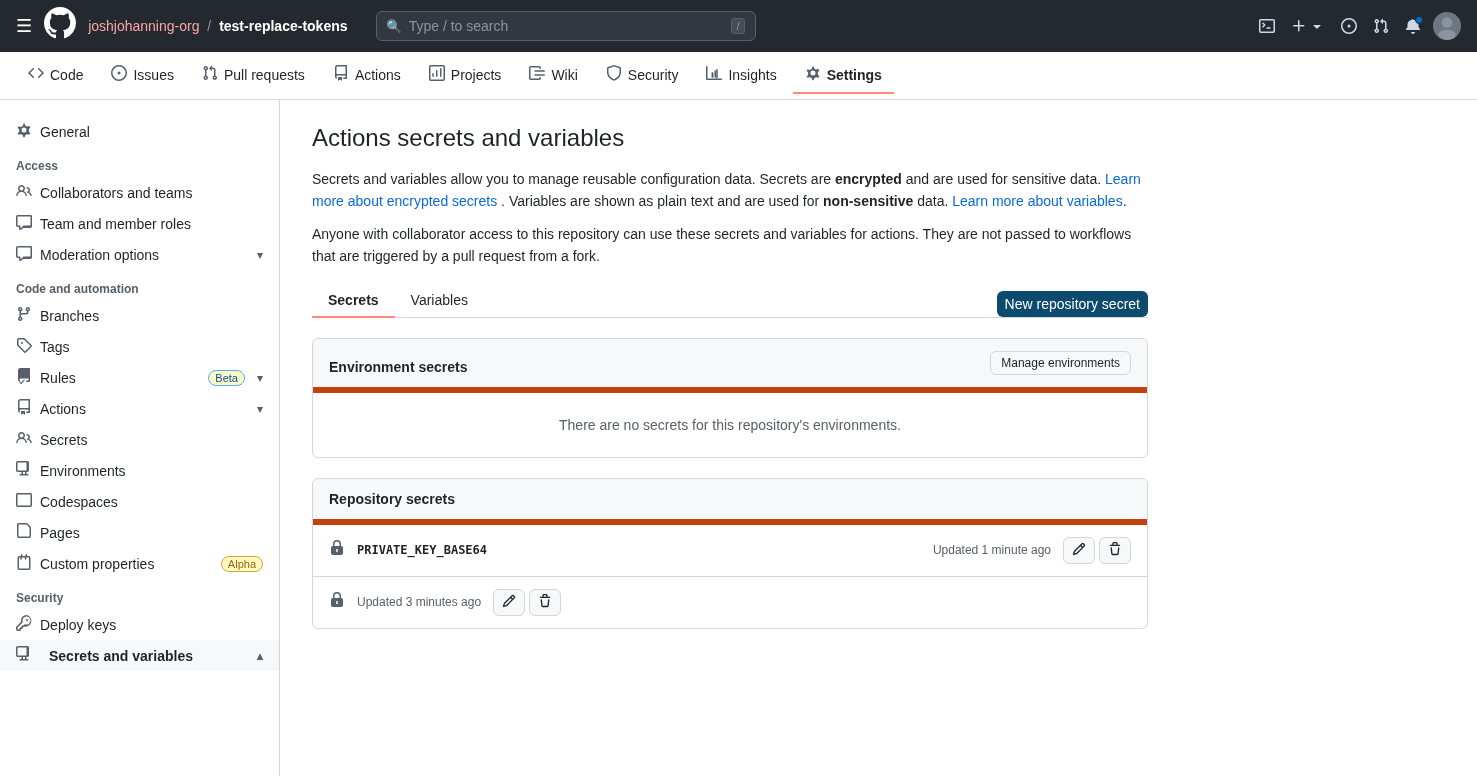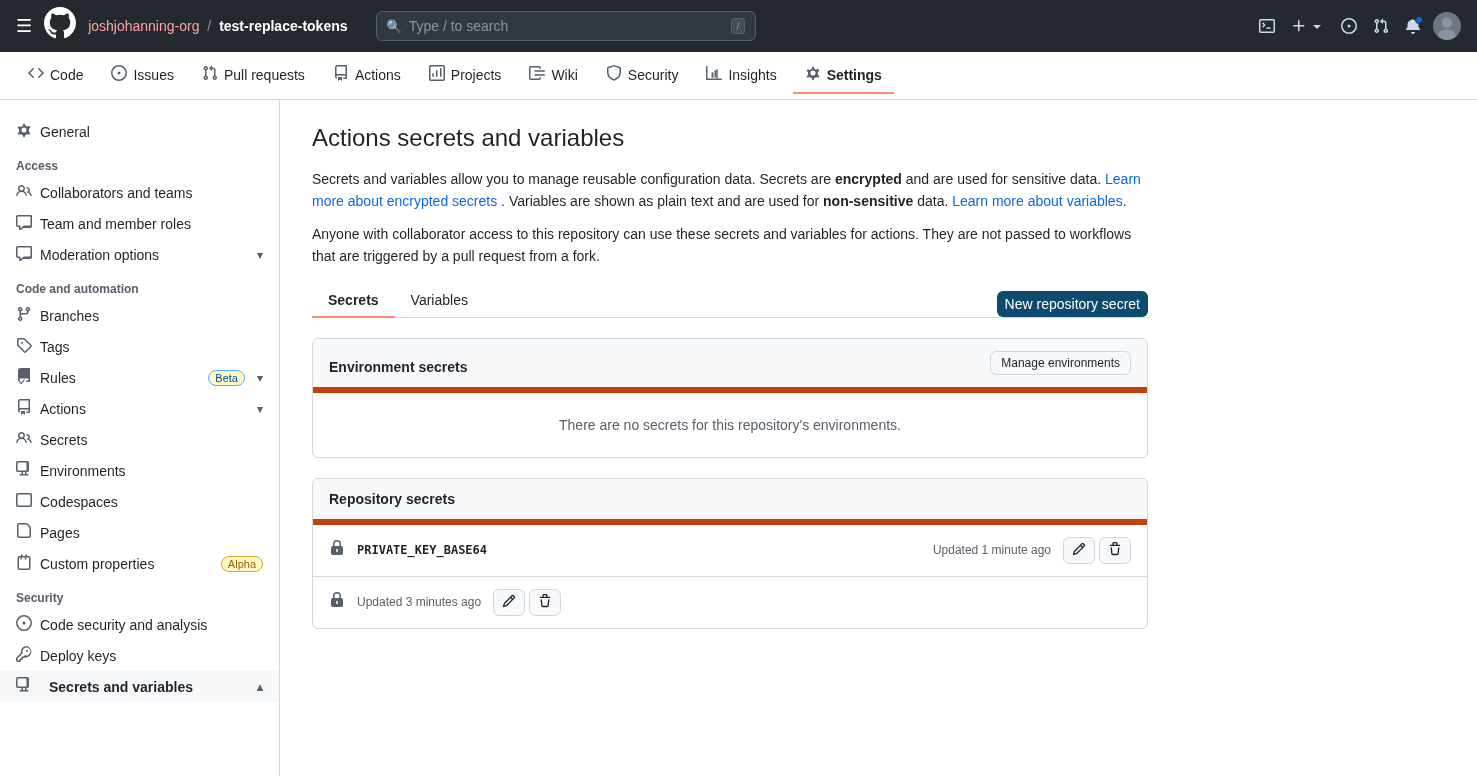--- a/index.html
+++ b/index.html
@@ -379,29 +379,20 @@
           </svg>
       </span>
       <span>Custom properties</span>
       <span class="sidebar-item-badge badge-alpha">Alpha</span>
     </a>
 
     <div class="sidebar-section-label">Security</div>
     <a class="sidebar-item">
       <span class="sidebar-icon">
         <svg width="16" height="16" viewBox="0 0 16 16" fill="currentColor">
-            <path d="M8 9.5a1.5 1.5 0 100-3 1.5 1.5 0 000 3z"></path>
-            <path fill-rule="evenodd" d="M8 0a8 8 0 100 16A8 8 0 008 0zM1.5 8a6.5 6.5 0 1113 0 6.5 6.5 0 01-13 0z"></path>
-          </svg>
-      </span>
-      <span>Code security and analysis</span>
-    </a>
-    <a class="sidebar-item">
-      <span class="sidebar-icon">
-        <svg width="16" height="16" viewBox="0 0 16 16" fill="currentColor">
             <path fill-rule="evenodd" d="M6.5 5.5a4 4 0 112.731 3.795.75.75 0 00-.768.18L7.44 10.5H6.25a.75.75 0 00-.75.75v1.19l-.06.06H4.25a.75.75 0 00-.75.75v1.19l-.06.06H1.75a.25.25 0 01-.25-.25v-1.69l5.024-5.023a.75.75 0 00.181-.768A3.995 3.995 0 016.5 5.5zm4-5.5a5.5 5.5 0 00-5.348 6.788L.22 11.72a.75.75 0 00-.22.53v2C0 15.216.784 16 1.75 16h2a.75.75 0 00.53-.22l.5-.5a.75.75 0 00.22-.53V14h.75a.75.75 0 00.53-.22l.5-.5a.75.75 0 00.22-.53V12h.75a.75.75 0 00.53-.22l.232-.232A5.5 5.5 0 1010.5 0zm.5 6a1 1 0 100-2 1 1 0 000 2z"></path>
           </svg>
       </span>
       <span>Deploy keys</span>
     </a>
     <a class="sidebar-item active" style="font-weight:600;gap:17px;">
       <span class="sidebar-icon">
         <svg width="16" height="16" viewBox="0 0 16 16" fill="currentColor">
             <path fill-rule="evenodd" d="M1.5 1.75a.25.25 0 01.25-.25h8.5a.25.25 0 01.25.25v7.5a.25.25 0 01-.25.25h-8.5a.25.25 0 01-.25-.25v-7.5zM1.75 0A1.75 1.75 0 000 1.75v7.5C0 10.216.784 11 1.75 11H5.5v2H4.25a.75.75 0 000 1.5h7.5a.75.75 0 000-1.5H10.5v-2h.75c.966 0 1.75-.784 1.75-1.75v-7.5A1.75 1.75 0 0011.25 0h-9.5zM9 13v-2H7v2h2z"></path>
           </svg>

